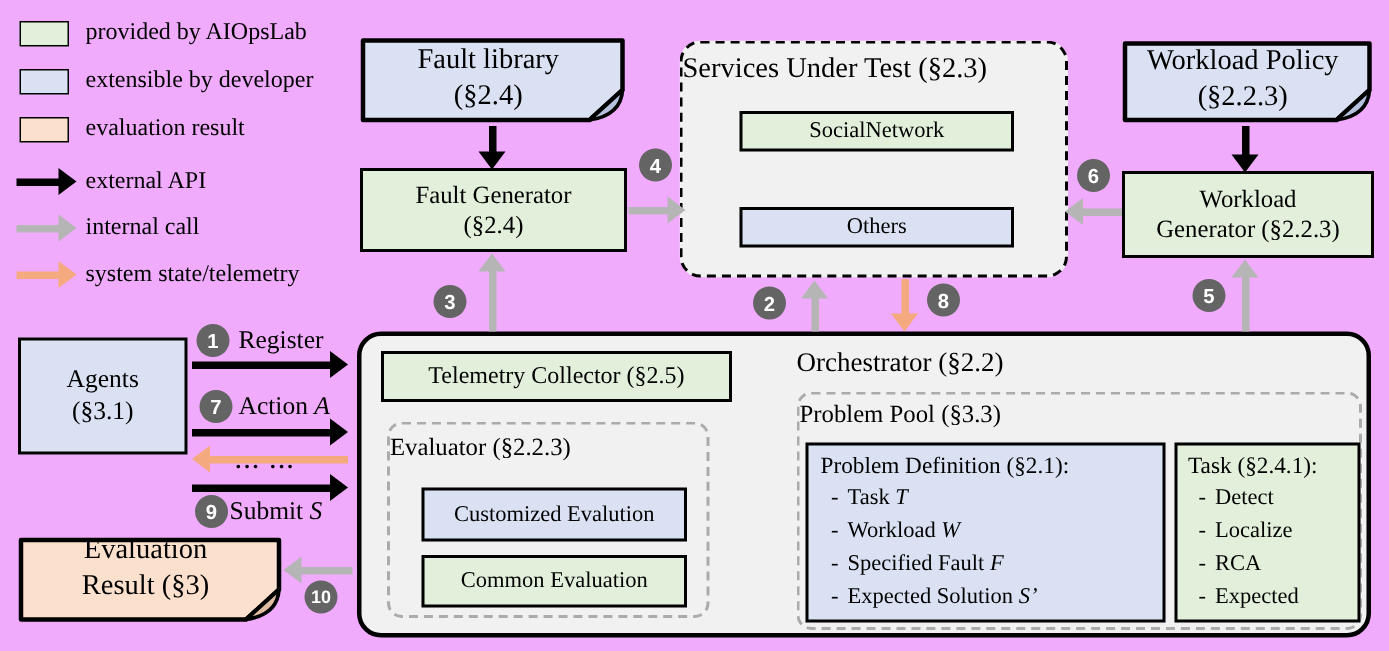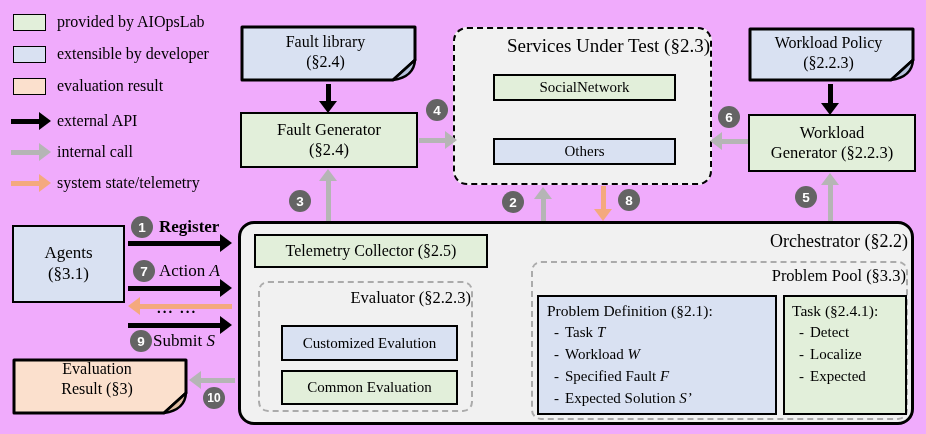--- a/index.html
+++ b/index.html
@@ -31,21 +31,21 @@
   .dashed-gray  { position:absolute; border:2px dashed #ababab; border-radius:10px; background:transparent; }
 
   .orchestrator { position:absolute; border:3px solid #000; border-radius:16px; background:#f1f1f1; }
 
   
   .doc { position:absolute; }
   .doc svg { position:absolute; left:0; top:0; }
   .doc-text {
     position:absolute; inset:0 6px 4px 0;
     display:flex; flex-direction:column; align-items:center; justify-content:center;
-    text-align:center; font-size:16px; line-height:1.25;
+    text-align:center; font-size:19px; line-height:1.25;
   }
 
   
   .arrow { position:absolute; }
   .arrow .shaft { position:absolute; background:currentColor; }
   .arrow .head  { position:absolute; width:0; height:0; }
   .arrow.h { height:18px; }
   .arrow.v { width:18px; }
   .arrow.right .shaft { left:0; right:11px; top:7px; height:4.5px; }
   .arrow.right .head  { right:0; top:0; border-top:9px solid transparent; border-bottom:9px solid transparent; border-left:12px solid; }
@@ -63,21 +63,21 @@
   .badge {
     position:absolute; width:22px; height:22px; border-radius:50%;
     background:#646464; color:#ffffff;
     font-family:"Liberation Sans","DejaVu Sans",sans-serif;
     font-weight:bold; font-size:13.5px;
     display:flex; align-items:center; justify-content:center; z-index:6;
   }
 
   
   .flow-label { position:absolute; font-size:17px; white-space:nowrap; }
-  .title-text { position:absolute; text-align:right; white-space:nowrap; }
+  .title-text { position:absolute; text-align:left; white-space:nowrap; }
   .list-block { position:absolute; font-size:15px; line-height:22px; }
   .list-block .li { padding-left:7px; white-space:nowrap; }
   .list-block .dash { display:inline-block; width:11px; }
   .inner-item {
     position:absolute; border:2px solid #000; width:183px; height:27px;
     display:flex; align-items:center; justify-content:center; font-size:15px;
   }
   i { font-style:italic; }
 </style>
 </head>
@@ -168,21 +168,21 @@
   <div class="arrow h left c-gray" style="left:710px; top:132px; width:38px;">
       <div class="shaft"></div>
       <div class="head"></div>
     </div>
 
   <div class="box fill-blue" style="left:12px; top:225px; width:113px; height:78px; font-size:17px;">
     <span>Agents</span>
     <span>(§3.1)</span>
   </div>
 
-  <div class="flow-label" style="left:159px; top:217px;font-weight:bold;"><span>Register</span></div>
+  <div class="flow-label" style="left:159px; top:217px;"><span>Register</span></div>
   <div class="arrow h right c-black" style="left:128px; top:234px; width:104px;">
       <div class="shaft"></div>
       <div class="head"></div>
     </div>
 
   <div class="flow-label" style="left:159px; top:261px;"><span>Action</span> <i>A</i></div>
   <div class="arrow h right c-black" style="left:128px; top:279px; width:104px;">
       <div class="shaft"></div>
       <div class="head"></div>
     </div>
@@ -238,20 +238,21 @@
           <div class="li"><span class="dash">-</span><span>Specified Fault</span> <i>F</i></div>
           <div class="li"><span class="dash">-</span><span>Expected Solution</span> <i>S’</i></div>
         </div>
       </div>
 
       <div class="box fill-green" style="left:250px; top:32px; width:124px; height:120px; align-items:flex-start; justify-content:flex-start;">
         <div class="list-block" style="position:static; padding:3px 0 0 7px; text-align:left;">
           <div style="font-size:15.5px; line-height:21px;">Task (§2.4.1):</div>
           <div class="li"><span class="dash">-</span><span>Detect</span></div>
           <div class="li"><span class="dash">-</span><span>Localize</span></div>
+          <div class="li"><span class="dash">-</span><span>RCA</span></div>
           <div class="li"><span class="dash">-</span><span>Expected</span></div>
         </div>
       </div>
     </div>
   </div>
 
   <div class="arrow v up c-gray" style="left:319px; top:169px; height:52px;">
       <div class="shaft"></div>
       <div class="head"></div>
     </div>

